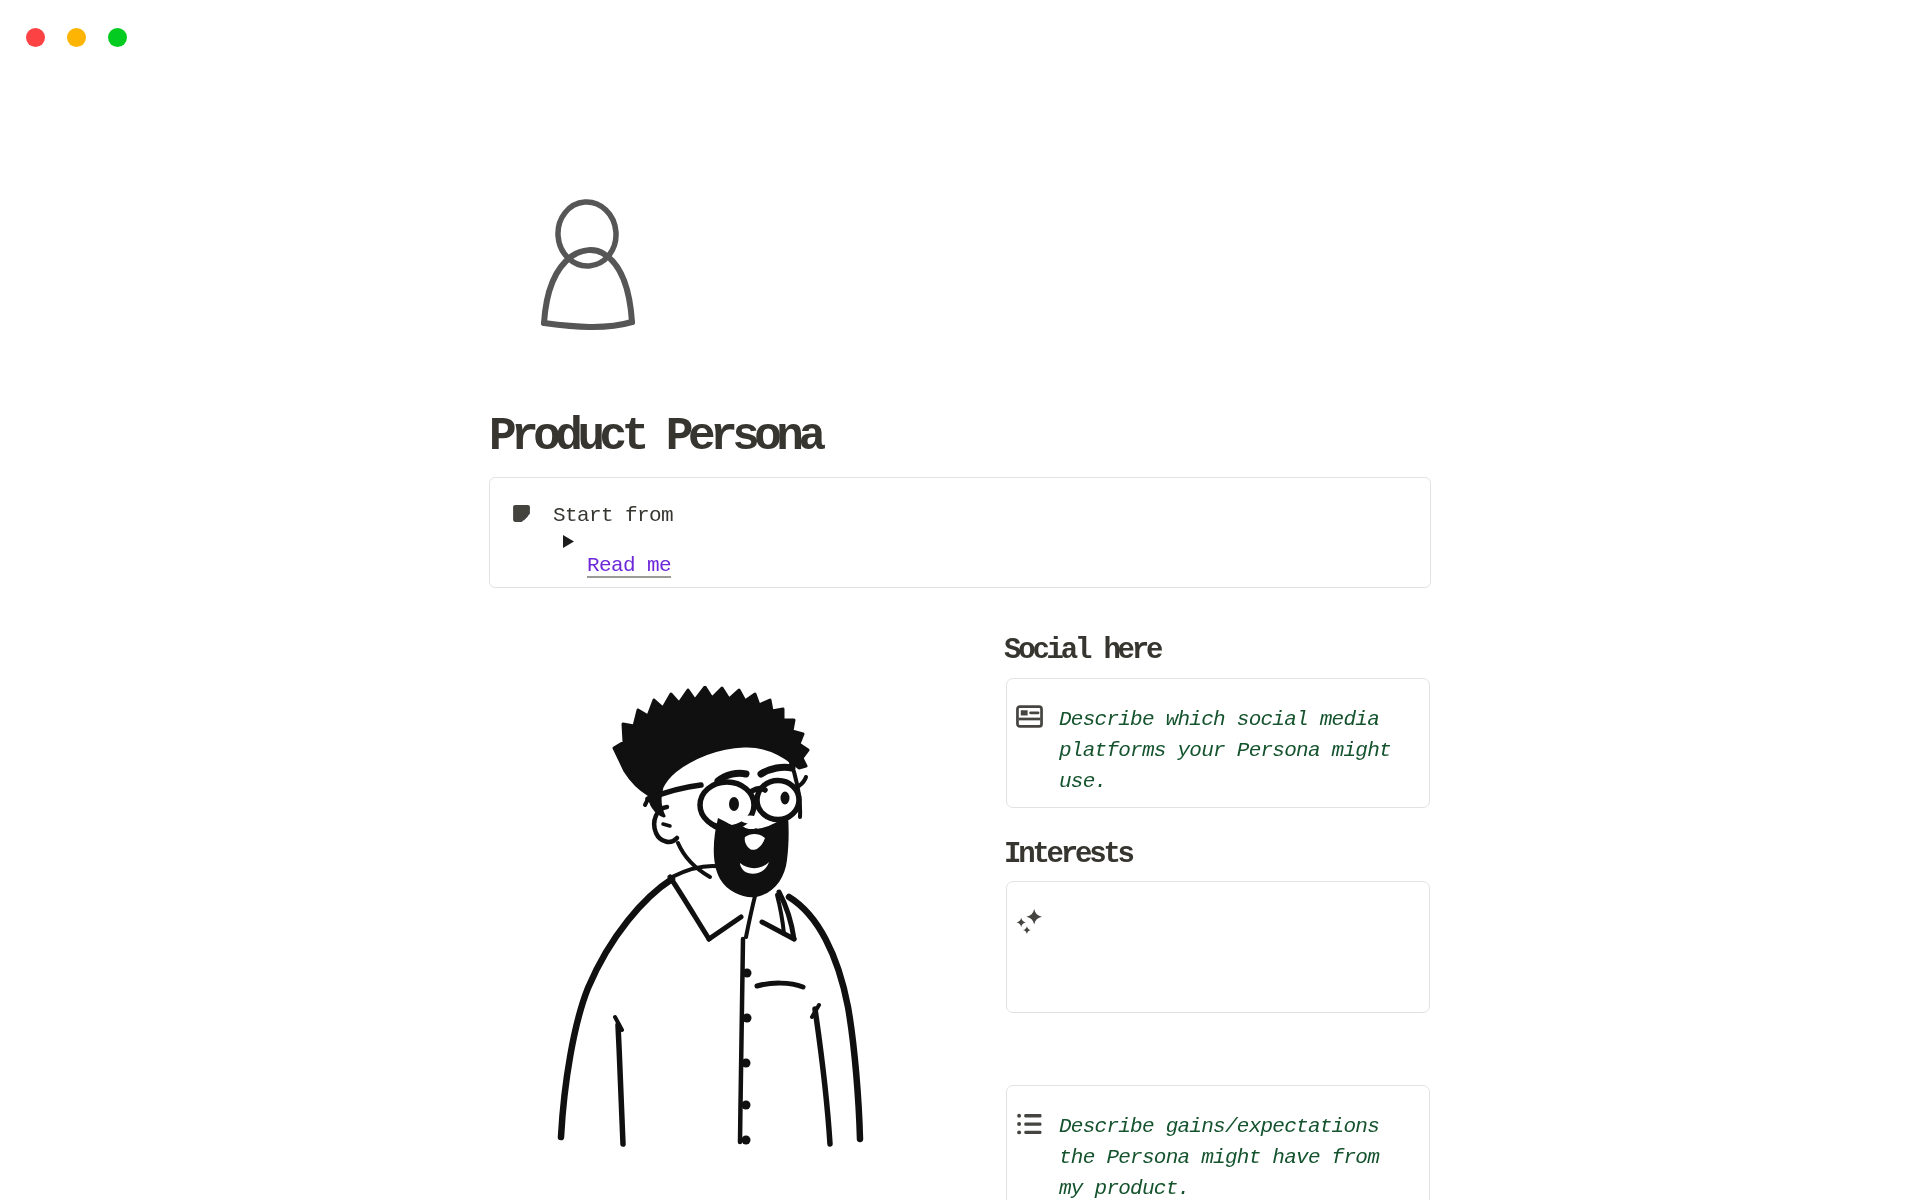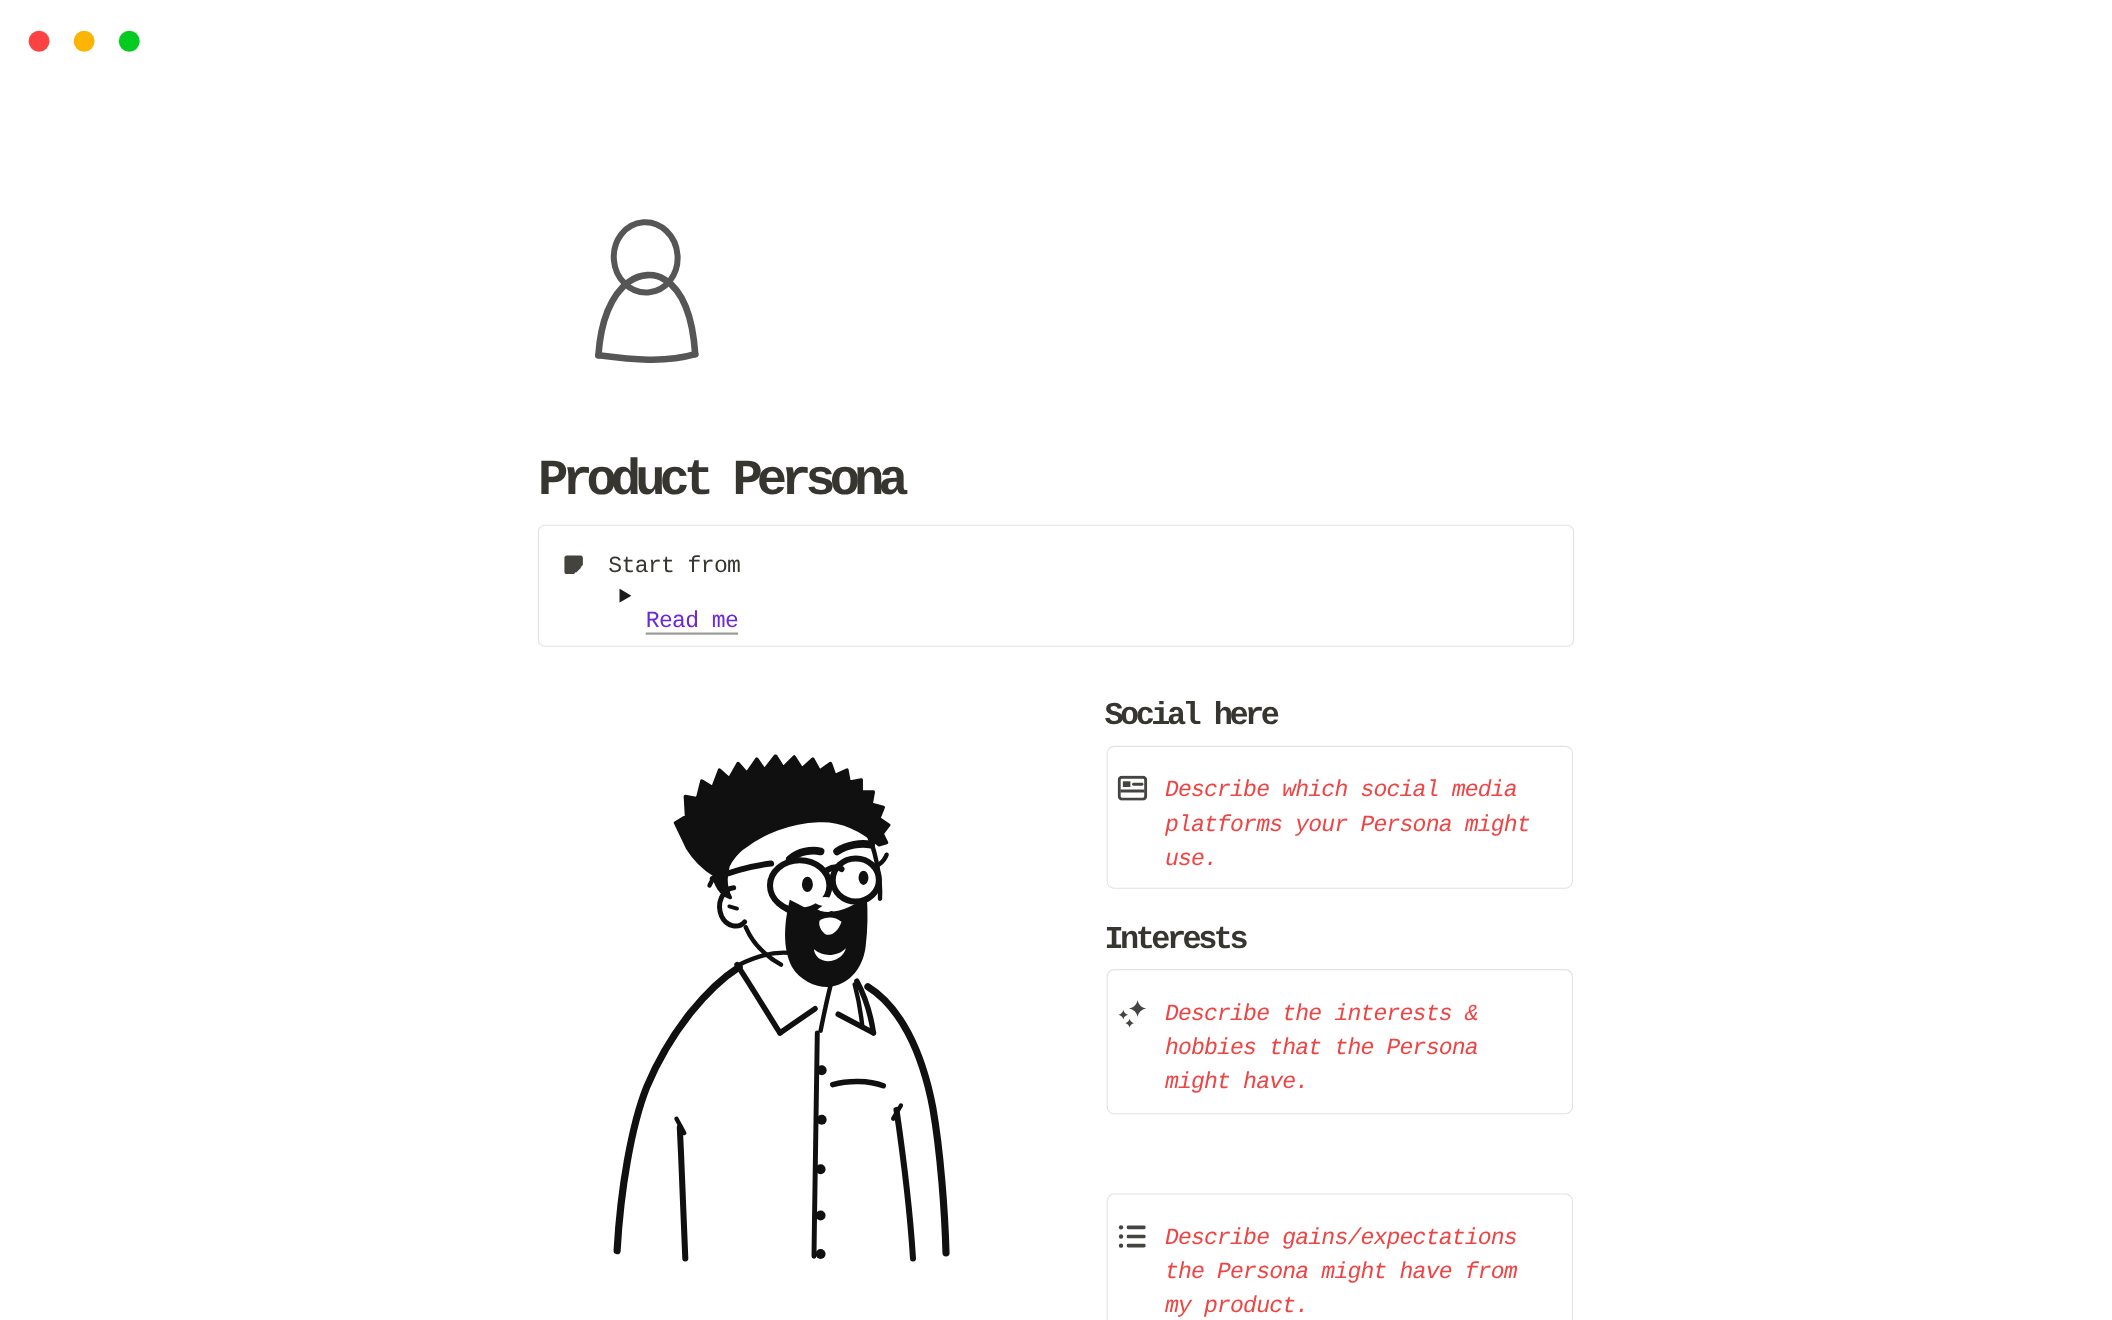--- a/index.html
+++ b/index.html
@@ -48,21 +48,21 @@
     line-height:32px;color:#37352f;white-space:nowrap;
   }
   .callout{
     left:1006px;width:424px;box-sizing:border-box;background:#fff;
     border:1.4px solid #e3e2e0;border-radius:7px;
   }
   .callout .c-icon{position:absolute;left:9px;top:26px;}
   .callout .c-text{
     position:absolute;left:52px;top:25px;width:342px;
     font-size:21px;line-height:31px;letter-spacing:-0.75px;
-    font-style:italic;color:#ef4444;
+    font-style:italic;color:#14532d;
   }
 
   
   .portrait{left:556px;top:686px;width:312px;height:472px;}
 </style>
 </head>
 <body>
 
 <div class="stage">
 
@@ -178,21 +178,20 @@
 
   <div class="abs col-heading" style="top:839px">Interests</div>
   <div class="abs callout" style="top:881px;height:132px">
     <svg class="c-icon" width="27" height="27" viewBox="0 0 26 26">
       <g fill="#454440">
         <path d="M17.5,1 C18.4,5.2 20.8,7.6 25,8.5 C20.8,9.4 18.4,11.8 17.5,16 C16.6,11.8 14.2,9.4 10,8.5 C14.2,7.6 16.6,5.2 17.5,1 Z"></path>
         <path d="M5,9.5 C5.5,12 6.9,13.4 9.4,13.9 C6.9,14.4 5.5,15.8 5,18.3 C4.5,15.8 3.1,14.4 0.6,13.9 C3.1,13.4 4.5,12 5,9.5 Z"></path>
         <path d="M10.5,17.5 C11,19.6 12.2,20.8 14.3,21.3 C12.2,21.8 11,23 10.5,25.1 C10,23 8.8,21.8 6.7,21.3 C8.8,20.8 10,19.6 10.5,17.5 Z"></path>
       </g>
     </svg>
-    <div class="c-text">Describe the interests &amp; hobbies that the Persona might have.</div>
   </div>
 
   <div class="abs callout" style="top:1085px;height:160px">
     <svg class="c-icon" width="27" height="25" viewBox="0 0 26 24">
       <g fill="#454440">
         <circle cx="3" cy="3.6" r="1.9"></circle>
           <rect x="8" y="2" width="16.5" height="3.2" rx="1.2"></rect>
         <circle cx="3" cy="11.6" r="1.9"></circle>
           <rect x="8" y="10" width="16.5" height="3.2" rx="1.2"></rect>
         <circle cx="3" cy="19.6" r="1.9"></circle>

